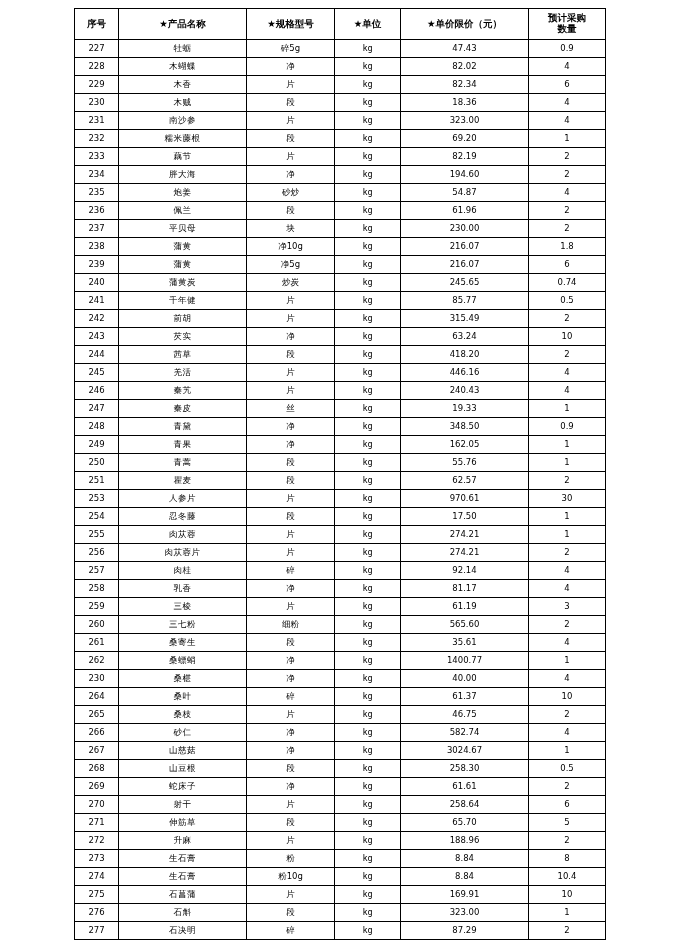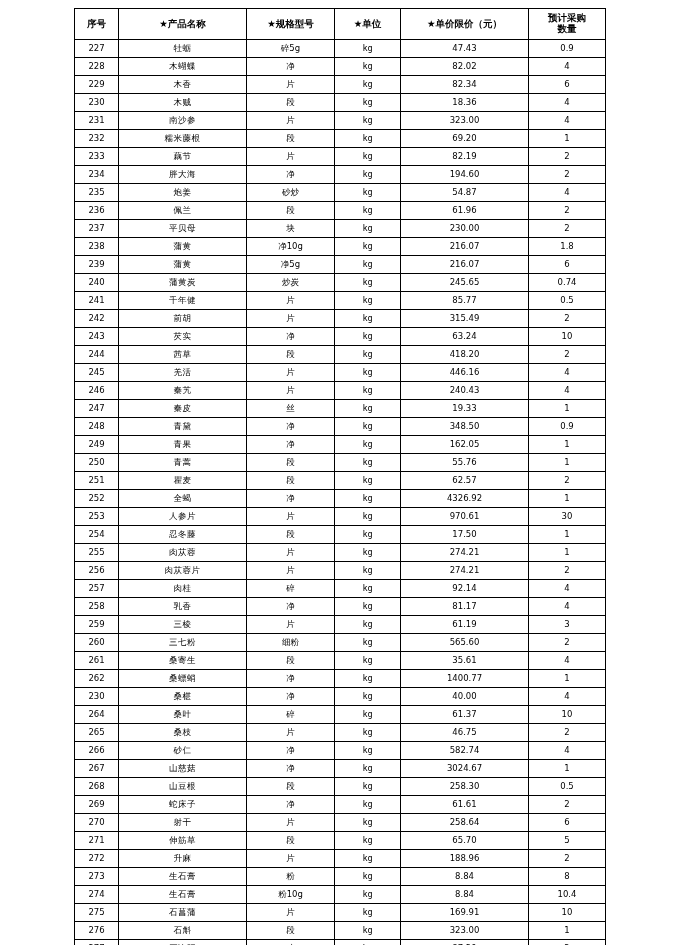--- a/index.html
+++ b/index.html
@@ -280,28 +280,20 @@
         </tr>
         <tr>
           <td class="c-idx">251</td>
           <td class="c-name">瞿麦</td>
           <td class="c-spec">段</td>
           <td class="c-unit">kg</td>
           <td class="c-price">62.57</td>
           <td class="c-qty">2</td>
         </tr>
         <tr>
-          <td class="c-idx">252</td>
-          <td class="c-name">全蝎</td>
-          <td class="c-spec">净</td>
-          <td class="c-unit">kg</td>
-          <td class="c-price">4326.92</td>
-          <td class="c-qty">1</td>
-        </tr>
-        <tr>
           <td class="c-idx">253</td>
           <td class="c-name">人参片</td>
           <td class="c-spec">片</td>
           <td class="c-unit">kg</td>
           <td class="c-price">970.61</td>
           <td class="c-qty">30</td>
         </tr>
         <tr>
           <td class="c-idx">254</td>
           <td class="c-name">忍冬藤</td>

